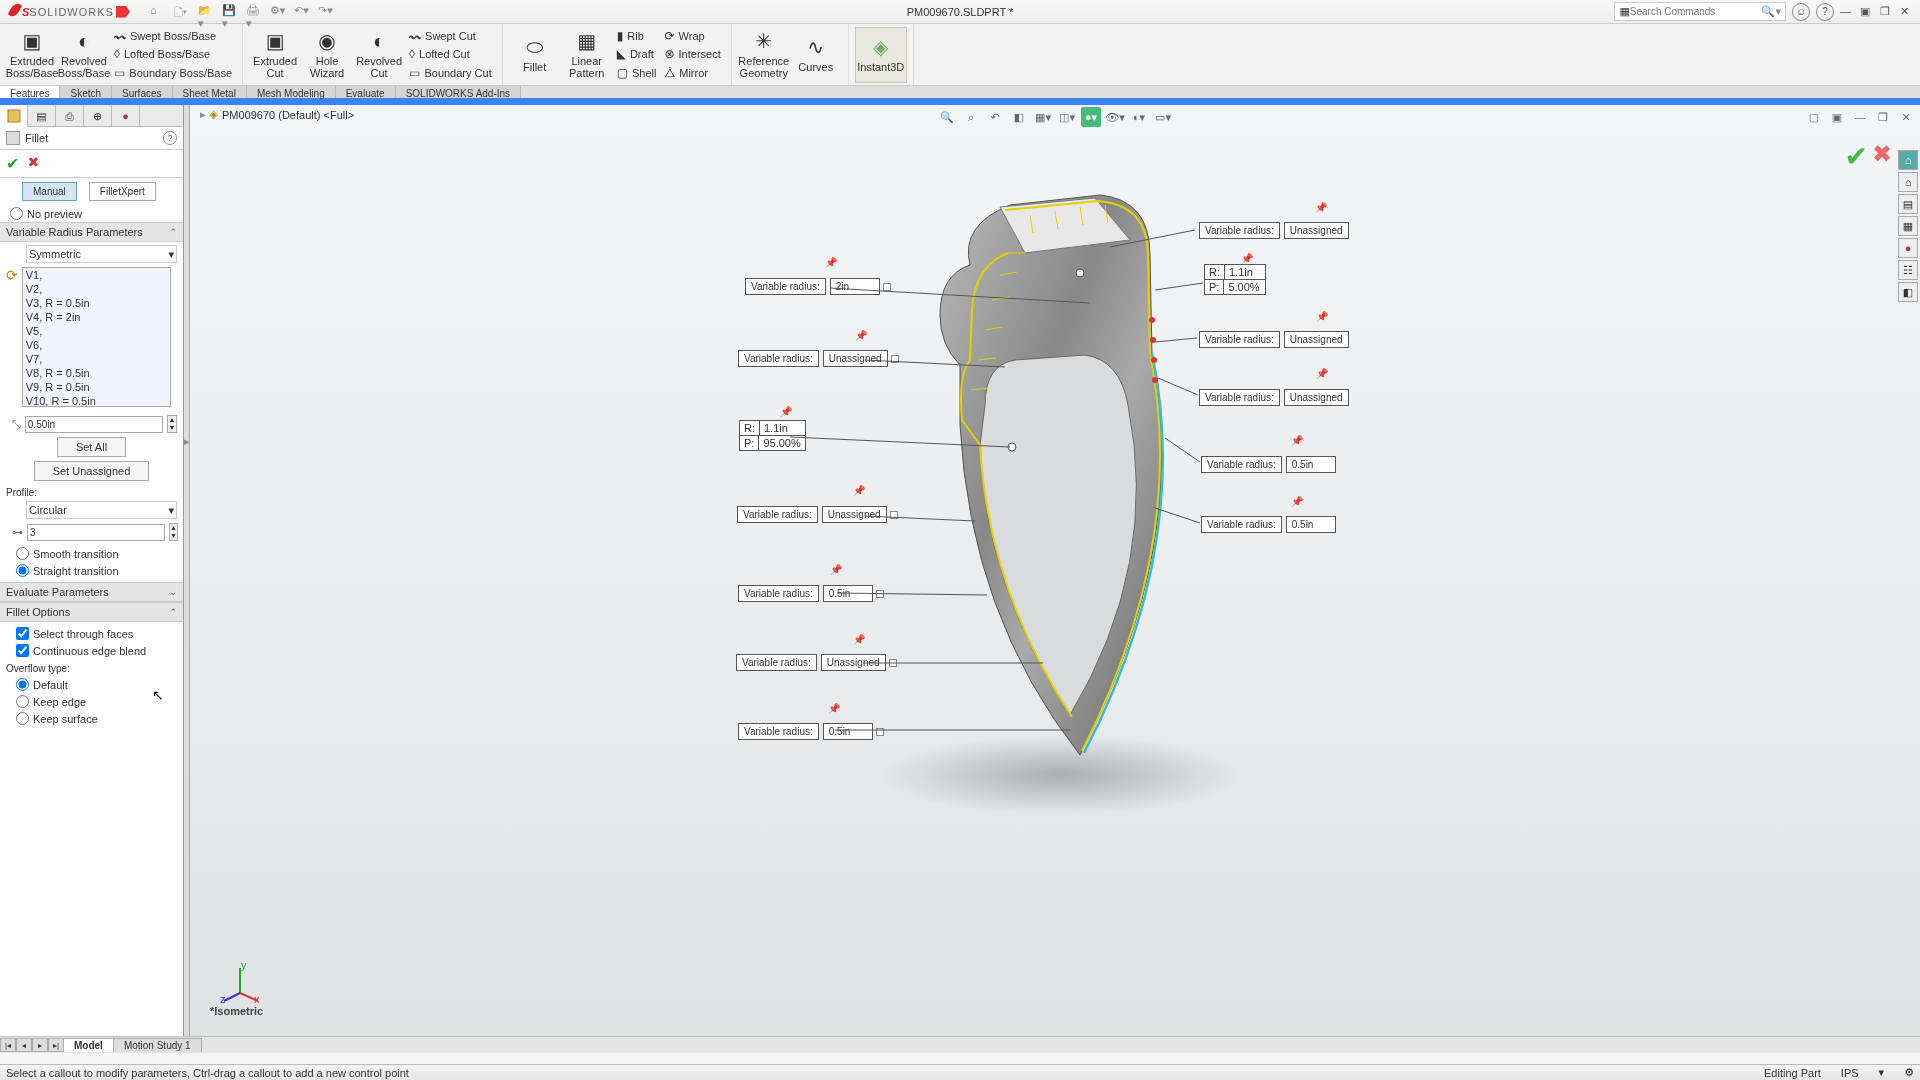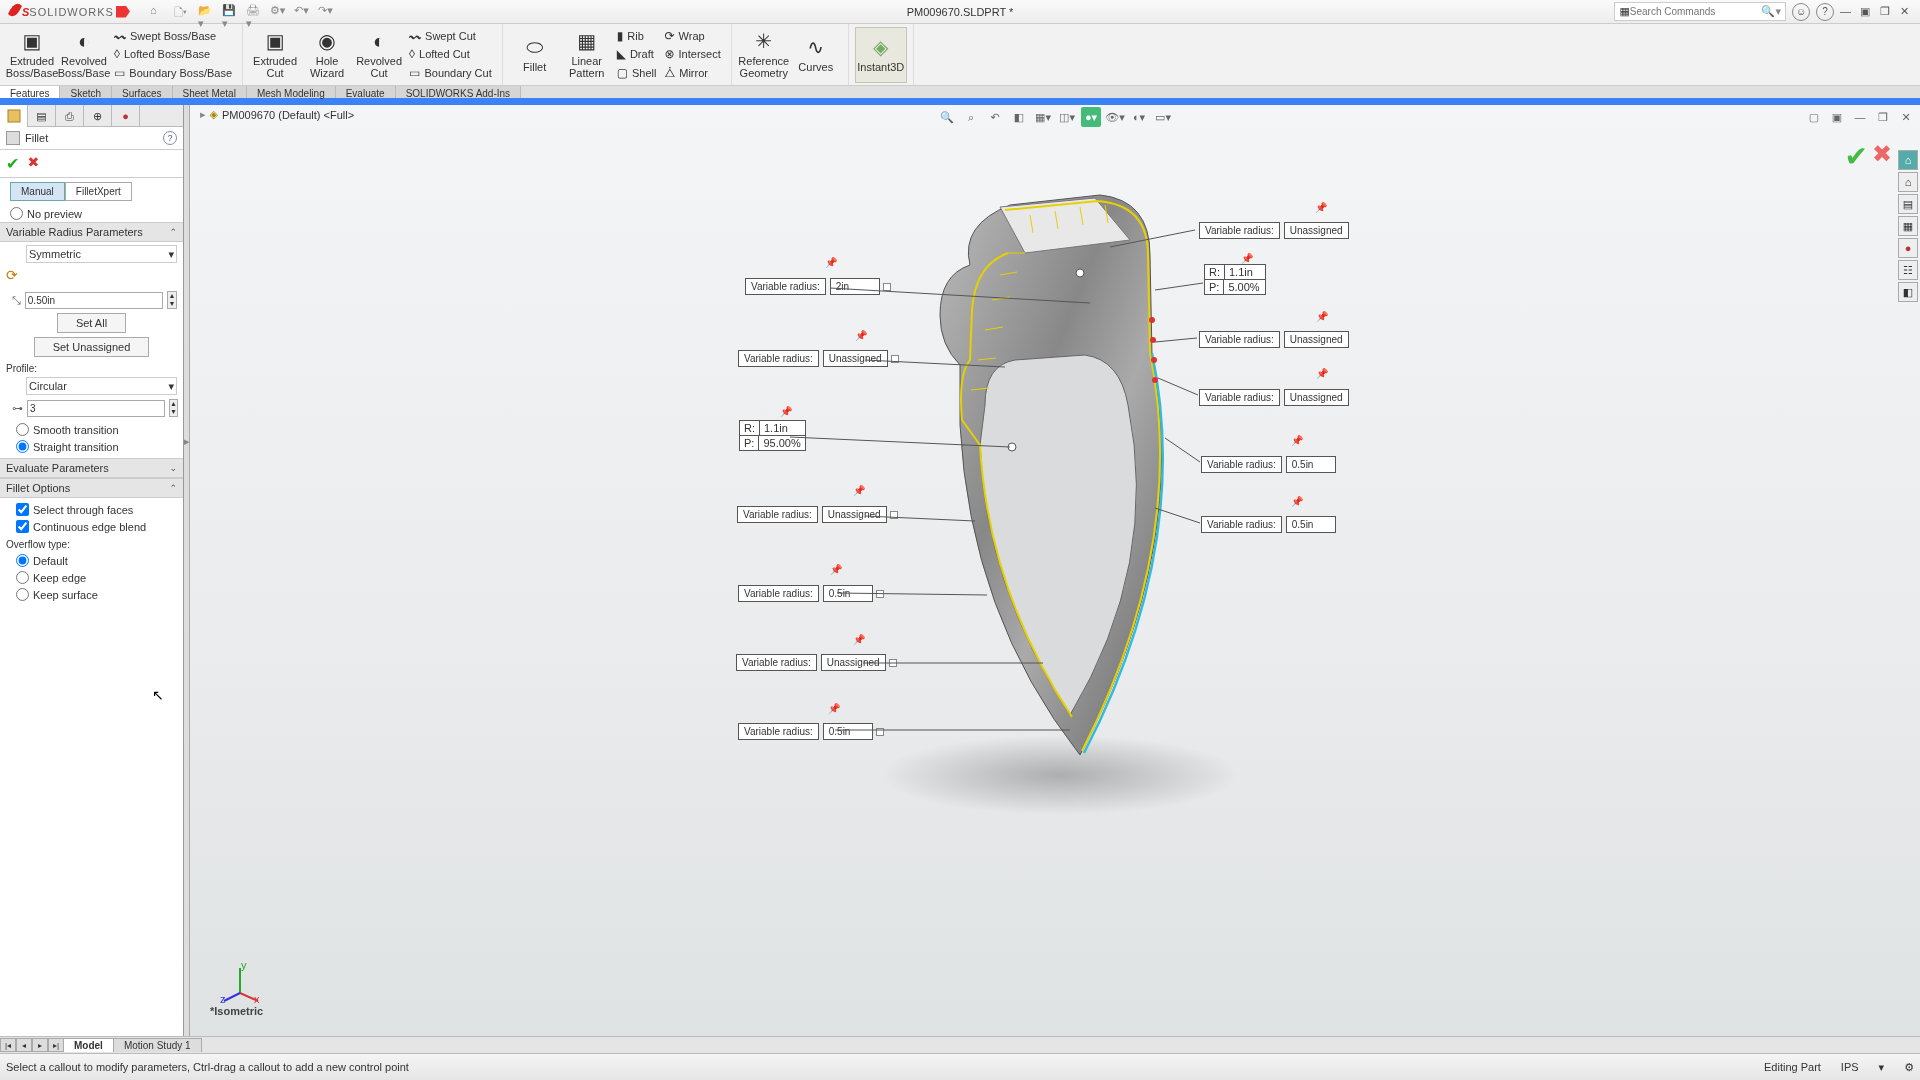--- a/index.html
+++ b/index.html
@@ -34,21 +34,21 @@
 .main-area{position:absolute;top:105px;bottom:27px;left:0;right:0;display:flex}
 
 .prop-panel{width:184px;background:#fff;border-right:1px solid #999;display:flex;flex-direction:column;overflow:hidden}
 .pp-tabrow{height:22px;background:#eaeaea;display:flex;border-bottom:1px solid #bbb}
 .pp-tab{width:28px;height:22px;border-right:1px solid #bbb;display:flex;align-items:center;justify-content:center;cursor:pointer}
 .pp-tab.active{background:#f5deb3}
 .pp-header{display:flex;align-items:center;padding:4px 6px;border-bottom:1px solid #ccc}
 .pp-header-icon{width:14px;height:14px;background:#ddd;border:1px solid #999;margin-right:5px}
 .pp-help{margin-left:auto;width:14px;height:14px;border:1px solid #88a;border-radius:50%;font-size:9px;display:flex;align-items:center;justify-content:center;color:#55a;cursor:pointer}
 .pp-okcancel{display:flex;gap:8px;padding:4px 6px;border-bottom:1px solid #ccc}
-.pp-subtabs{display:flex;padding:4px 10px;gap:0}
+.pp-subtabs{display:flex;padding:4px 22px;gap:12px}
 .pp-subtab{padding:3px 10px;border:1px solid #aaa;cursor:pointer;font-size:10px;background:#fff}
 .pp-subtab.active{background:#d5e5f5;border-color:#6aa}
 .pp-chk-row{display:flex;align-items:center;padding:2px 10px;font-size:10px}
 .pp-chk-row input{margin-right:4px}
 .pp-section-head{background:#e5e5e5;padding:3px 6px;border-top:1px solid #ccc;border-bottom:1px solid #ccc;display:flex;align-items:center;font-size:10px;cursor:pointer}
 .pp-section-head .chev{margin-left:auto;font-size:9px;color:#555}
 .pp-body{padding:3px 6px}
 .pp-select{width:calc(100% - 20px);margin-left:20px;border:1px solid #ccc;padding:2px;color:#888;font-size:10px;cursor:pointer}
 .pp-list{width:calc(100% - 22px);margin-left:22px;border:1px solid #aaa;height:140px;overflow-y:auto;background:#f0f4ff;font-size:10px}
 .pp-list-item{padding:1px 3px}
@@ -81,21 +81,21 @@
 .callout-box-row + .callout-box-row{border-top:1px solid #555}
 
 .triad{position:absolute;bottom:50px;left:30px;width:40px;height:40px}
 .iso-label{position:absolute;bottom:36px;left:20px;font-weight:bold;color:#444}
 
 .bottom-tabs{position:absolute;bottom:27px;left:0;right:0;height:17px;background:#e5e5e5;border-top:1px solid #bbb;display:flex;align-items:center}
 .bt-btn{width:16px;height:14px;border:1px solid #aaa;background:#ddd;font-size:8px;display:flex;align-items:center;justify-content:center;cursor:pointer}
 .bt-tab{padding:1px 10px;border-right:1px solid #aaa;border-top:1px solid #aaa;background:#fff;font-size:10px;font-weight:bold;cursor:pointer}
 .bt-tab.inactive{background:#ddd;font-weight:normal}
 
-.statusbar{position:absolute;bottom:0;left:0;right:0;height:27px;background:linear-gradient(#f5f5f5,#e5e5e5);border-top:1px solid #bbb;display:flex;align-items:center;padding:0 6px;font-size:10px}
+.statusbar{position:absolute;bottom:0;left:0;right:0;height:16px;background:linear-gradient(#f5f5f5,#e5e5e5);border-top:1px solid #bbb;display:flex;align-items:center;padding:0 6px;font-size:10px}
 .sb-right{margin-left:auto;display:flex;gap:20px;align-items:center}
 
 .part-svg{position:absolute;left:640px;top:40px}
 .cursor-arrow{position:absolute;left:152px;top:687px;font-size:14px;color:#000;pointer-events:none}
 </style>
 </head>
 <body>
 
 <div class="titlebar">
   <span class="logo">
@@ -285,20 +285,32 @@
         <span>No preview</span>
       </div>
     <div class="pp-section-head">
         <span>Variable Radius Parameters</span>
         <span class="chev">⌃</span>
       </div>
     <div class="pp-body">
       <div class="pp-select"><span>Symmetric</span><span style="float:right">▾</span></div>
       <div style="display:flex;align-items:flex-start;margin-top:4px;gap:4px">
         <span style="color:#c70;font-size:14px">⟳</span>
+        <div class="pp-list" id="vlist" style="margin-left:0">
+            <div class="pp-list-item">V1,</div>
+            <div class="pp-list-item">V2,</div>
+            <div class="pp-list-item">V3, R = 0.5in</div>
+            <div class="pp-list-item">V4, R = 2in</div>
+            <div class="pp-list-item">V5,</div>
+            <div class="pp-list-item">V6,</div>
+            <div class="pp-list-item">V7,</div>
+            <div class="pp-list-item">V8, R = 0.5in</div>
+            <div class="pp-list-item">V9, R = 0.5in</div>
+            <div class="pp-list-item">V10, R = 0.5in</div>
+          </div>
       </div>
       <div style="height:4px"></div>
       <div class="pp-spinbox">
         <span style="color:#666">⤡</span>
         <input type="text" value="0.50in" style="">
         <div class="spin-btns">
             <div>▲</div>
             <div>▼</div>
           </div>
       </div>

